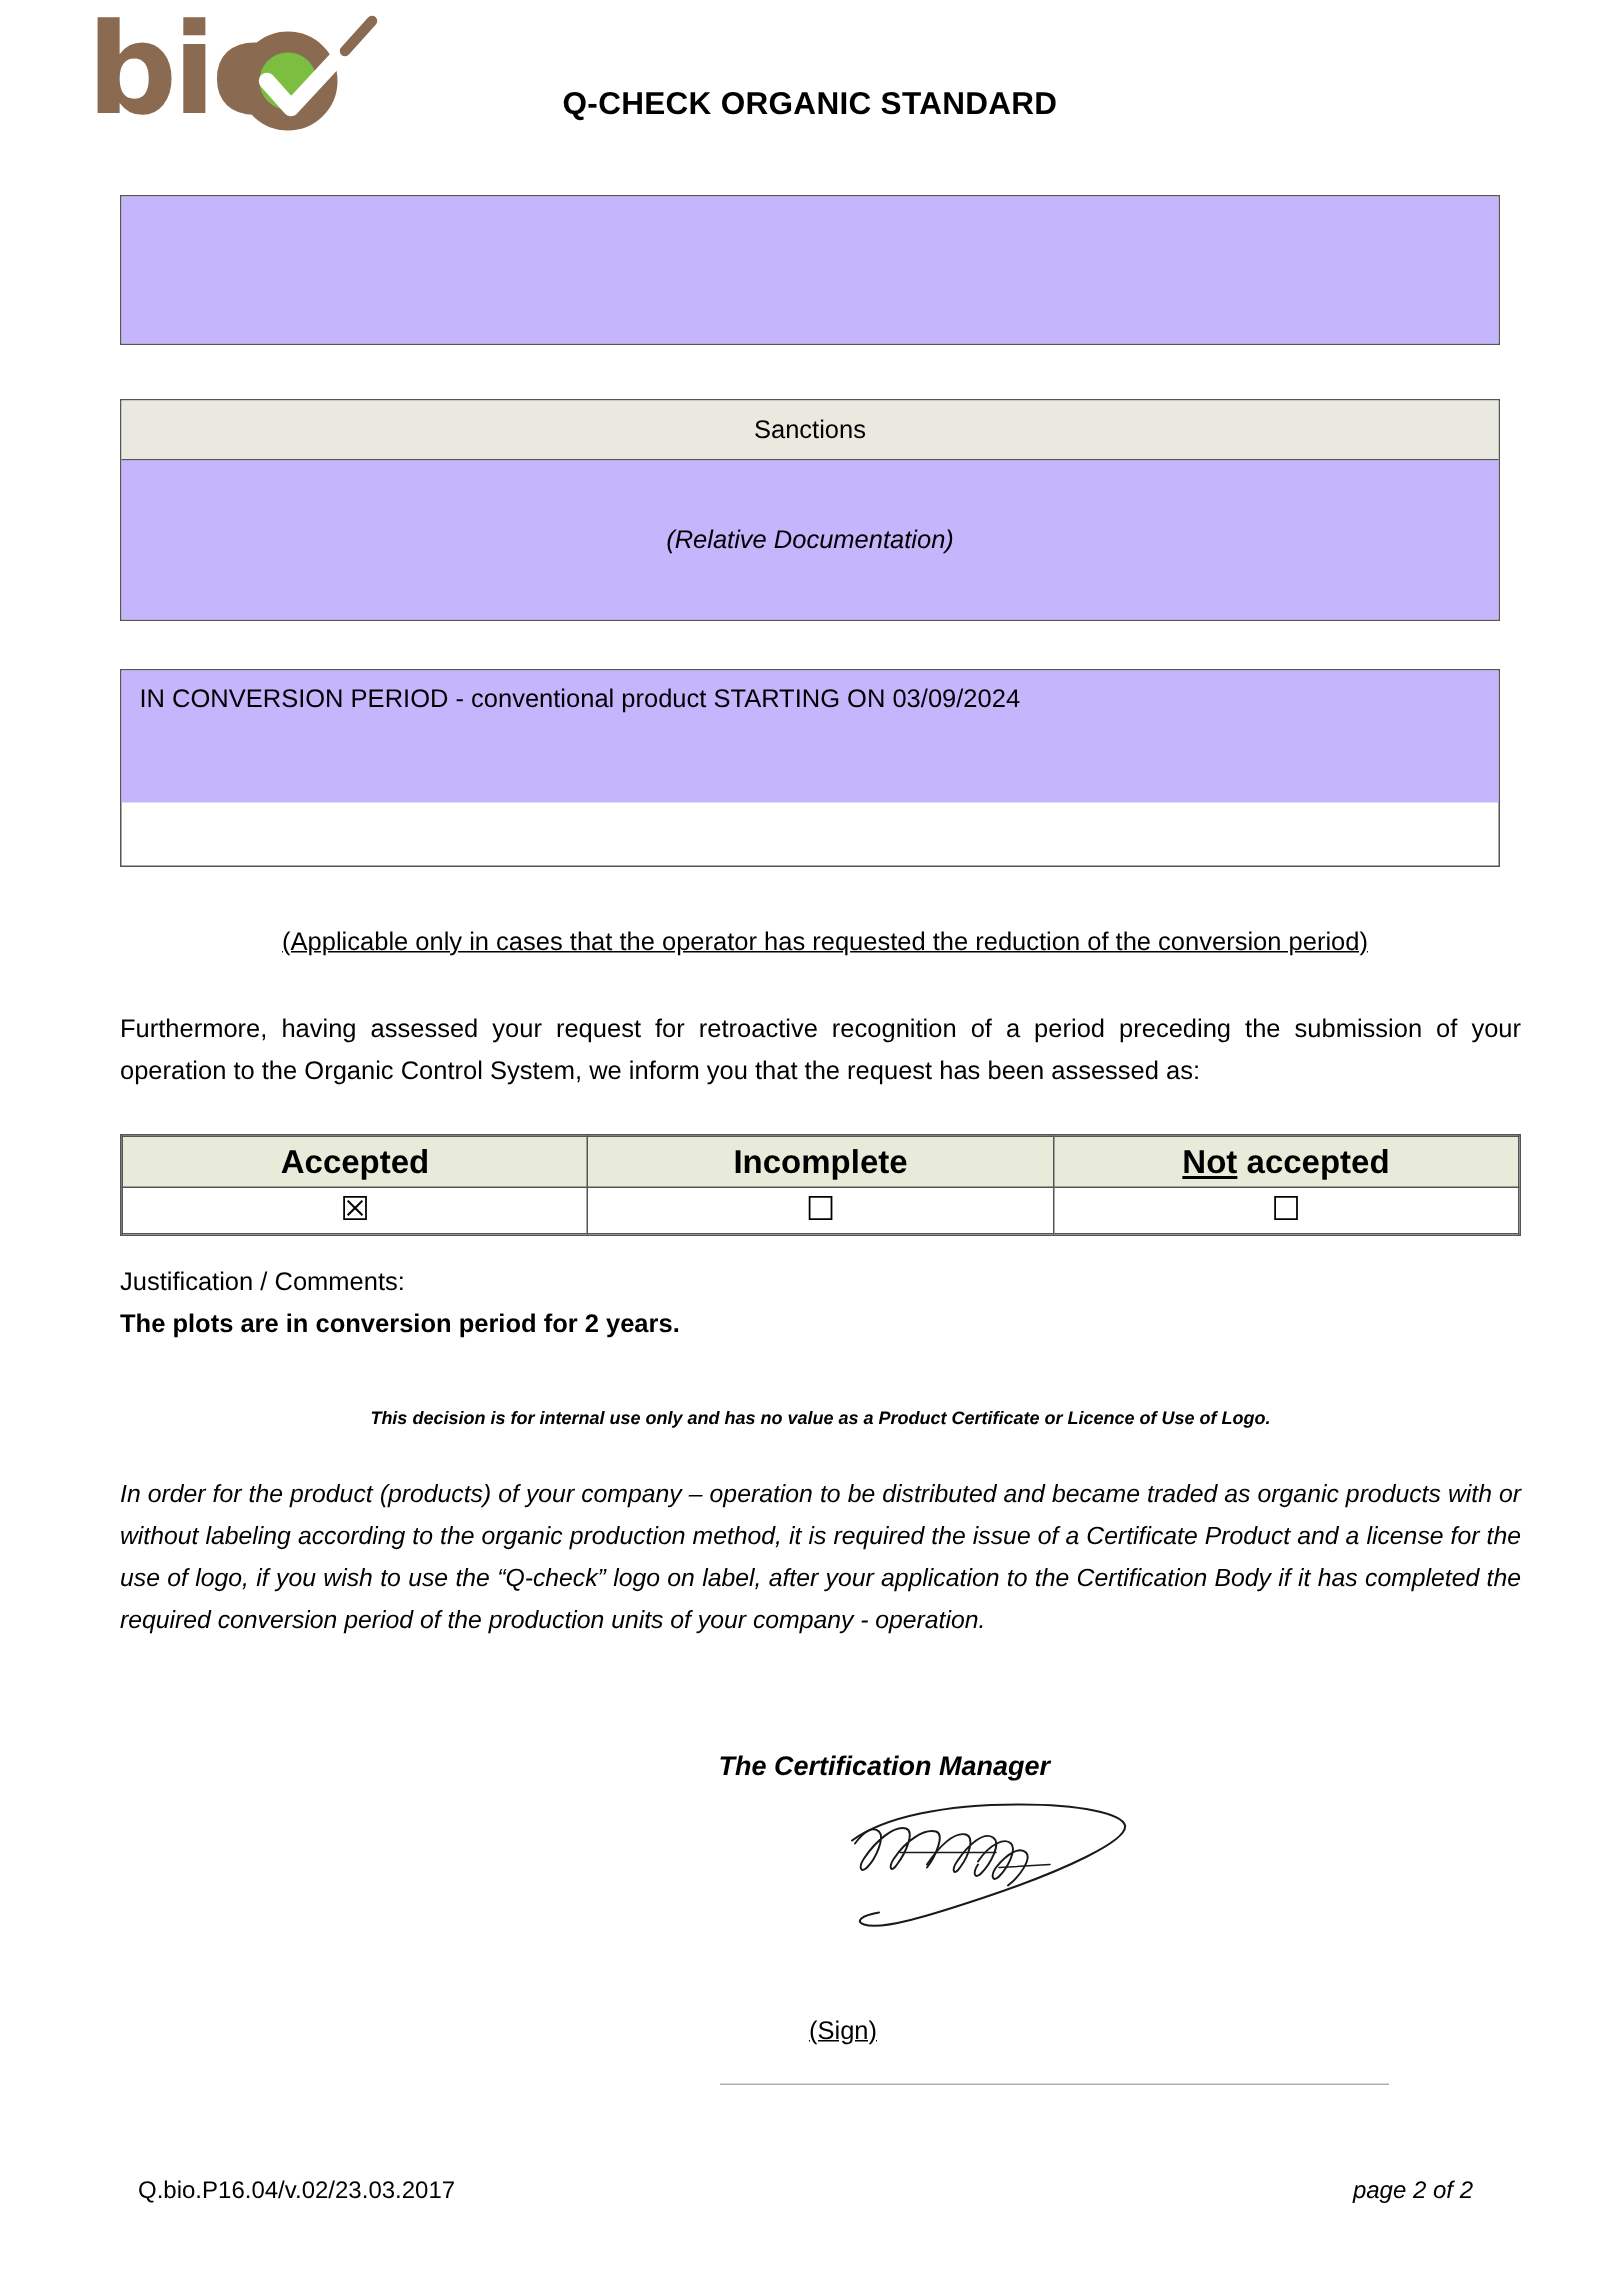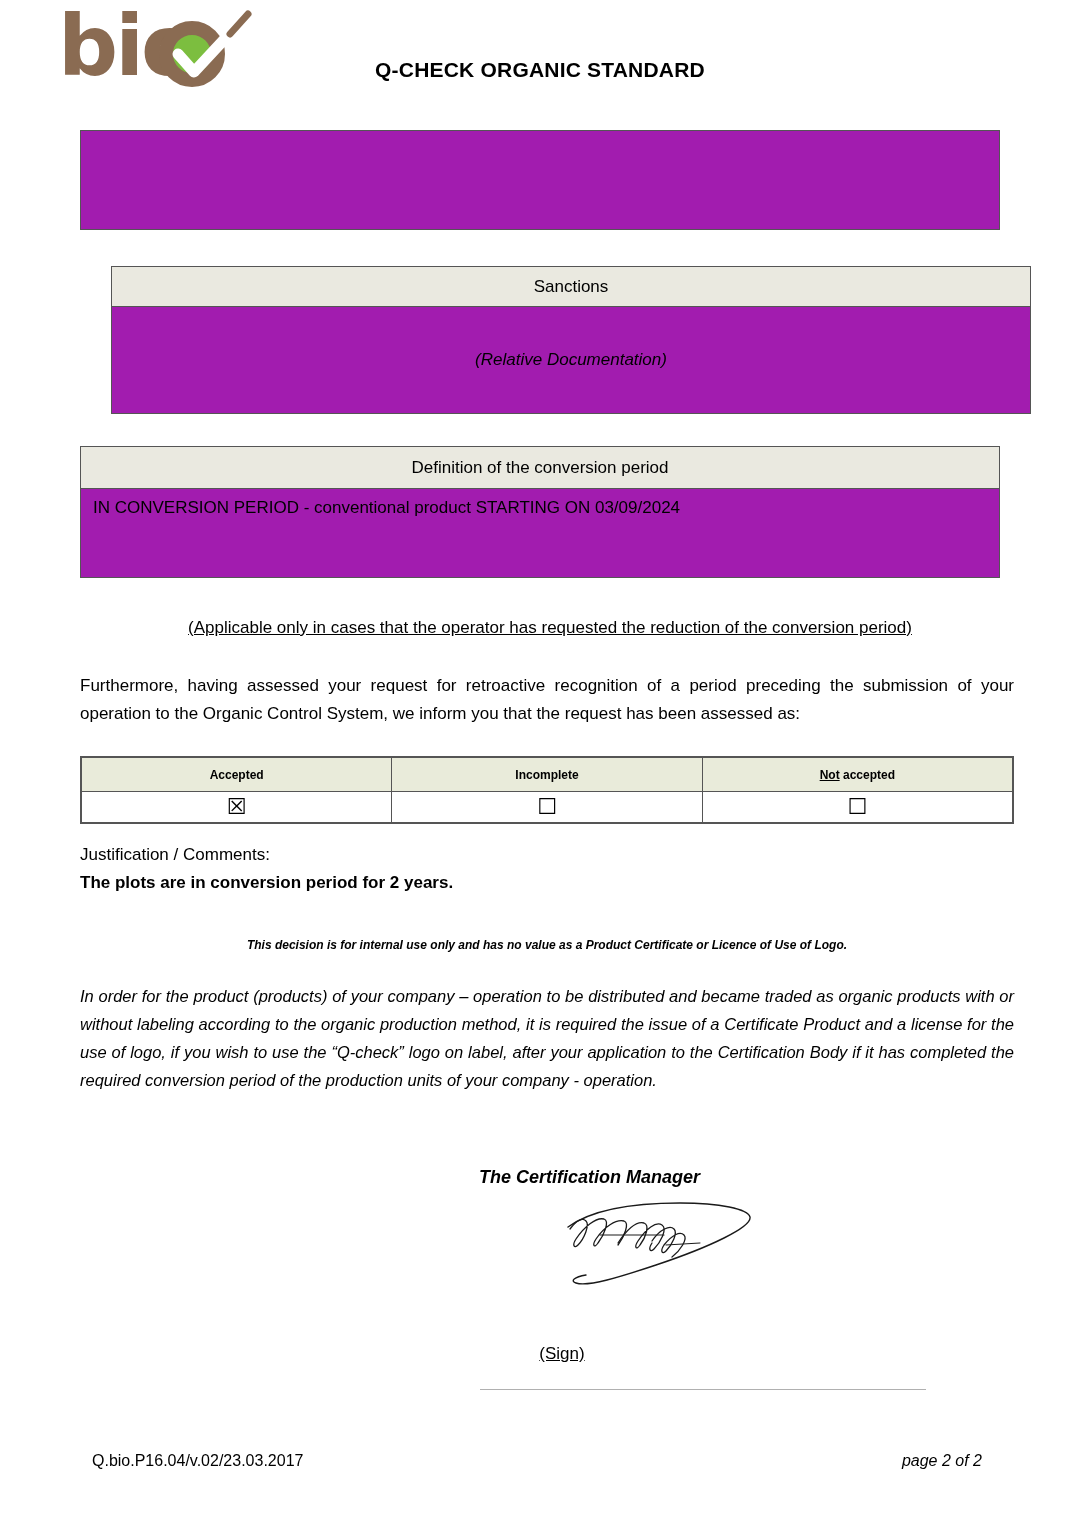--- a/index.html
+++ b/index.html
@@ -108,35 +108,35 @@
     background: #eae9e0;
     border-bottom: 1px solid #555555;
     text-align: center;
     font-size: 17px;
     box-sizing: border-box;
     display: flex;
     align-items: center;
     justify-content: center;
   }
   .tbl-body {
-    background: #a21caf;
+    background: #c4b5fd;
     font-size: 17px;
     box-sizing: border-box;
   }
 
   
   .box-empty {
     left: 80px;
     top: 130px;
     width: 920px;
     height: 100px;
   }
 
   
-  .box-sanctions { left: 80px; top: 266px; width: 920px; height: 148px; margin-left: 31px; }
+  .box-sanctions { left: 80px; top: 266px; width: 920px; height: 148px; }
   .box-sanctions .tbl-head { height: 40px; }
   .box-sanctions .tbl-body {
     height: 106px;
     display: flex;
     align-items: center;
     justify-content: center;
     font-style: italic;
   }
 
   
@@ -178,21 +178,21 @@
     box-sizing: border-box;
   }
   .decision table {
     width: 100%;
     border-collapse: collapse;
     table-layout: fixed;
   }
   .decision th {
     background: #e9ebda;
     border: 1px solid #555555;
-    font-size: 12px;
+    font-size: 22px;
     font-weight: bold;
     height: 31px;
     text-align: center;
     margin-left: 40px;
   }
   .decision td {
     background: #ffffff;
     border: 1px solid #555555;
     height: 28px;
     text-align: center;
@@ -319,21 +319,20 @@
   <div class="tbl box-empty">
     <div class="tbl-body" style="height:100%"></div>
   </div>
 
   <div class="tbl box-sanctions">
     <div class="tbl-head">Sanctions</div>
     <div class="tbl-body">(Relative Documentation)</div>
   </div>
 
   <div class="tbl box-conversion">
-    <div class="tbl-head">Definition of the conversion period</div>
     <div class="tbl-body">IN CONVERSION PERIOD - conventional product STARTING ON 03/09/2024</div>
   </div>
 
   <div class="applicable-note">(Applicable only in cases that the operator has requested the reduction of the conversion period)</div>
   <div class="para-furthermore">Furthermore, having assessed your request for retroactive recognition of a period preceding the submission of your operation to the Organic Control System, we inform you that the request has been assessed as:</div>
 
   <div class="decision">
     <table>
       <thead>
         <tr>

